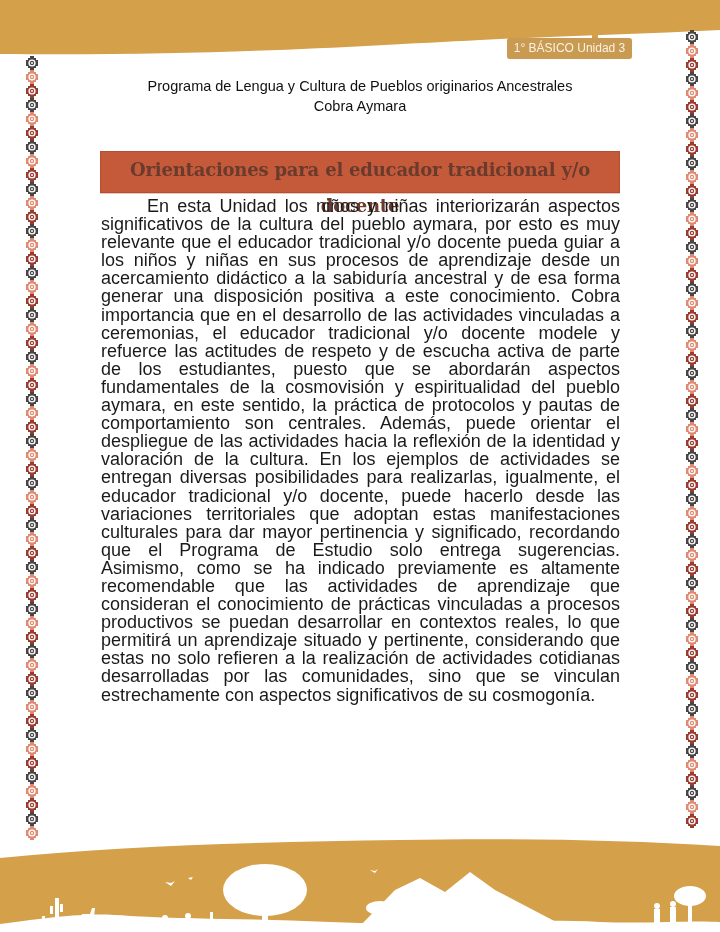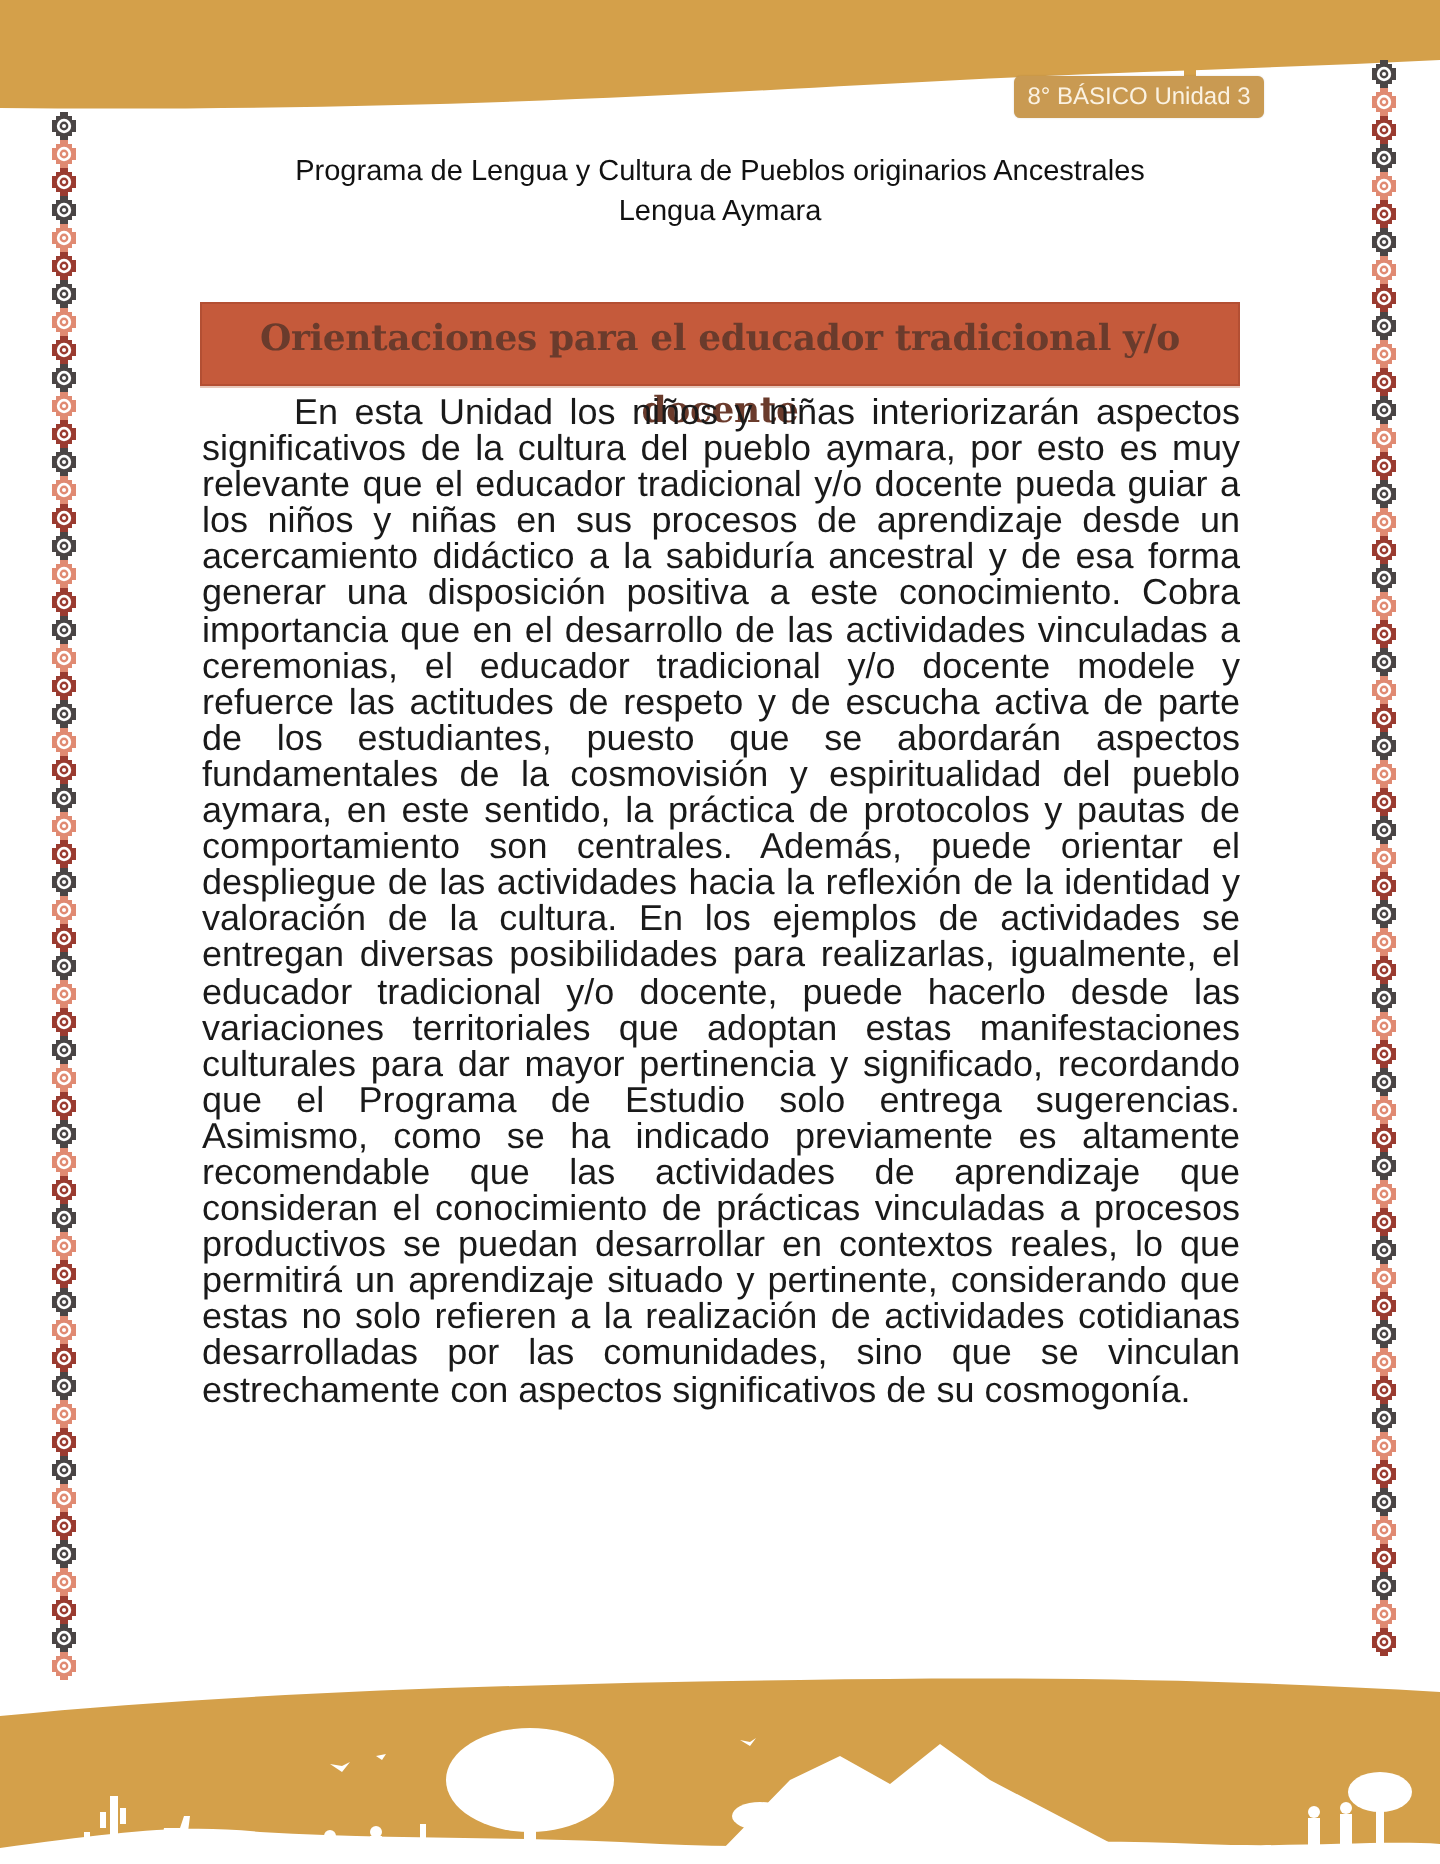--- a/index.html
+++ b/index.html
@@ -50,21 +50,21 @@
     }
     .bottom-scene { position: absolute; left: 0; top: 820px; width: 720px; height: 112px; }
   </style>
 </head>
 <body>
 
 <svg class="top-wave" viewBox="0 0 720 70" preserveAspectRatio="none">
   <path d="M0,0 H720 V30 C640,34 560,36 480,40 C360,46 220,56 0,54 Z" fill="#d4a04a"></path>
 </svg>
 <div class="unit-tab-stem"></div>
-<div class="unit-tab">8° BÁSICO Unidad 3</div>
+<div class="unit-tab">1° BÁSICO Unidad 3</div>
 
 <div class="gear-col left">
     <span class="gear"><svg viewBox="0 0 16 14" width="16" height="14">
         <path d="M6,0 h4 v2 h2 v2 h2 v6 h-2 v2 h-2 v2 h-4 v-2 h-2 v-2 h-2 v-6 h2 v-2 h2 z" fill="#4a4545"></path>
         <circle cx="8" cy="7" r="3.6" fill="#ffffff"></circle>
         <circle cx="8" cy="7" r="2.2" fill="#4a4545"></circle>
         <circle cx="8" cy="7" r="1" fill="#ffffff"></circle>
       </svg></span>
     <span class="gear"><svg viewBox="0 0 16 14" width="16" height="14">
         <path d="M6,0 h4 v2 h2 v2 h2 v6 h-2 v2 h-2 v2 h-4 v-2 h-2 v-2 h-2 v-6 h2 v-2 h2 z" fill="#e08a72"></path>
@@ -737,21 +737,21 @@
     <span class="gear"><svg viewBox="0 0 16 14" width="16" height="14">
         <path d="M6,0 h4 v2 h2 v2 h2 v6 h-2 v2 h-2 v2 h-4 v-2 h-2 v-2 h-2 v-6 h2 v-2 h2 z" fill="#9a3b30"></path>
         <circle cx="8" cy="7" r="3.6" fill="#ffffff"></circle>
         <circle cx="8" cy="7" r="2.2" fill="#9a3b30"></circle>
         <circle cx="8" cy="7" r="1" fill="#ffffff"></circle>
       </svg></span>
   </div>
 
 <div class="header-titles">
   <div>Programa de Lengua y Cultura de Pueblos originarios Ancestrales</div>
-  <div>Lengua Aymara</div>
+  <div>Cobra Aymara</div>
 </div>
 
 <div class="section-banner">
   <h2>Orientaciones para el educador tradicional y/o docente</h2>
 </div>
 
 <p class="body-text">En esta Unidad los niños y niñas interiorizarán aspectos significativos de la cultura del pueblo aymara, por esto es muy relevante que el educador tradicional y/o docente pueda guiar a los niños y niñas en sus procesos de aprendizaje desde un acercamiento didáctico a la sabiduría ancestral y de esa forma generar una disposición positiva a este conocimiento. Cobra importancia que en el desarrollo de las actividades vinculadas a ceremonias, el educador tradicional y/o docente modele y refuerce las actitudes de respeto y de escucha activa de parte de los estudiantes, puesto que se abordarán aspectos fundamentales de la cosmovisión y espiritualidad del pueblo aymara, en este sentido, la práctica de protocolos y pautas de comportamiento son centrales. Además, puede orientar el despliegue de las actividades hacia la reflexión de la identidad y valoración de la cultura. En los ejemplos de actividades se entregan diversas posibilidades para realizarlas, igualmente, el educador tradicional y/o docente, puede hacerlo desde las variaciones territoriales que adoptan estas manifestaciones culturales para dar mayor pertinencia y significado, recordando que el Programa de Estudio solo entrega sugerencias. Asimismo, como se ha indicado previamente es altamente recomendable que las actividades de aprendizaje que consideran el conocimiento de prácticas vinculadas a procesos productivos se puedan desarrollar en contextos reales, lo que permitirá un aprendizaje situado y pertinente, considerando que estas no solo refieren a la realización de actividades cotidianas desarrolladas por las comunidades, sino que se vinculan estrechamente con aspectos significativos de su cosmogonía.</p>
 
 <svg class="bottom-scene" viewBox="0 0 720 112" preserveAspectRatio="none">
   <path d="M0,38 C120,26 260,22 400,20 C520,18 620,20 720,26 V112 H0 Z" fill="#d4a04a"></path>

